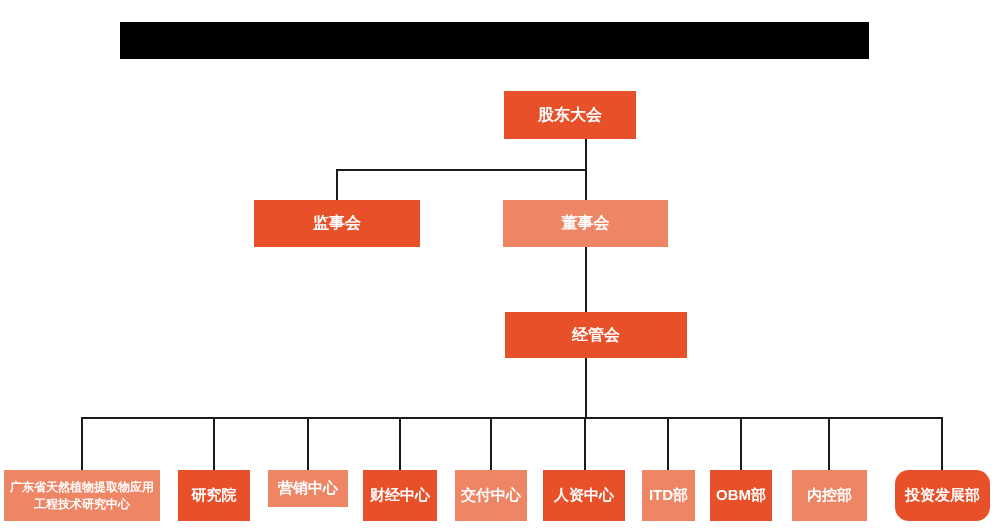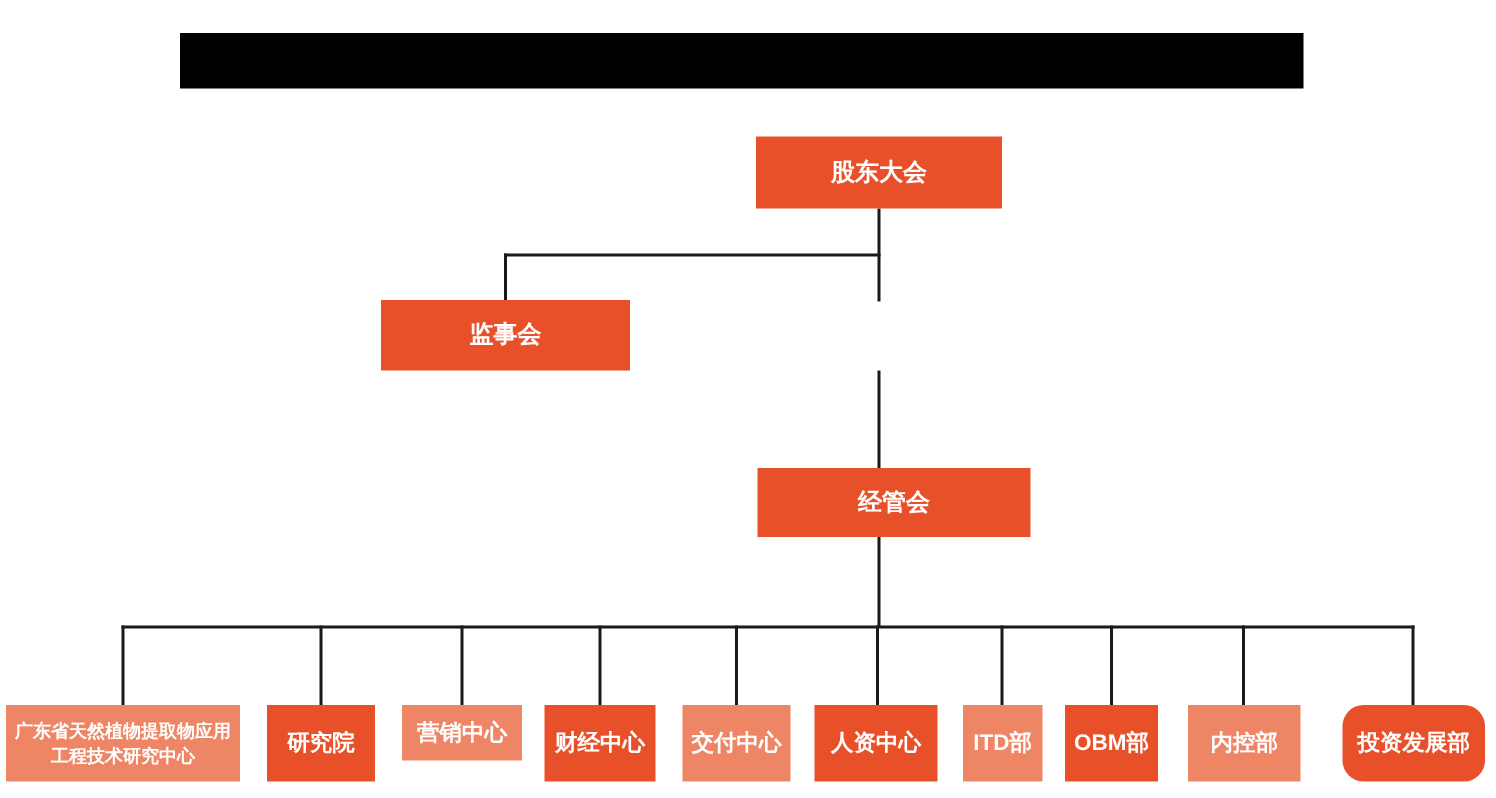--- a/index.html
+++ b/index.html
@@ -64,24 +64,25 @@
   <div class="line" style="left:213px; top:417px; width:2px; height:53px;"></div>
   <div class="line" style="left:307px; top:417px; width:2px; height:53px;"></div>
   <div class="line" style="left:399px; top:417px; width:2px; height:53px;"></div>
   <div class="line" style="left:490px; top:417px; width:2px; height:53px;"></div>
   <div class="line" style="left:584px; top:417px; width:2px; height:53px;"></div>
   <div class="line" style="left:667px; top:417px; width:2px; height:53px;"></div>
   <div class="line" style="left:740px; top:417px; width:2px; height:53px;"></div>
   <div class="line" style="left:828px; top:417px; width:2px; height:53px;"></div>
   <div class="line" style="left:941px; top:417px; width:2px; height:53px;"></div>
 
-  <div class="node dark" style="left:504px; top:91px; width:164px; height:48px;">股东大会</div>
+  <div class="node dark" style="left:504px; top:91px; width:132px; height:48px;">股东大会</div>
 
   <div class="node dark" style="left:254px; top:200px; width:166px; height:47px;">监事会</div>
 
+  <div class="node light" style="left:503px; top:200px; width:165px; height:47px;">董事会</div>
 
   <div class="node dark" style="left:505px; top:312px; width:182px; height:46px;">经管会</div>
 
   <div class="node light dept dept-long" style="left:4px; top:470px; width:156px; height:51px;">广东省天然植物提取物应用工程技术研究中心</div>
 
   <div class="node dark dept" style="left:178px; top:470px; width:72px; height:51px;">研究院</div>
 
   <div class="node light dept" style="left:268px; top:470px; width:80px; height:37px;">营销中心</div>
 
   <div class="node dark dept" style="left:363px; top:470px; width:74px; height:51px;">财经中心</div>

